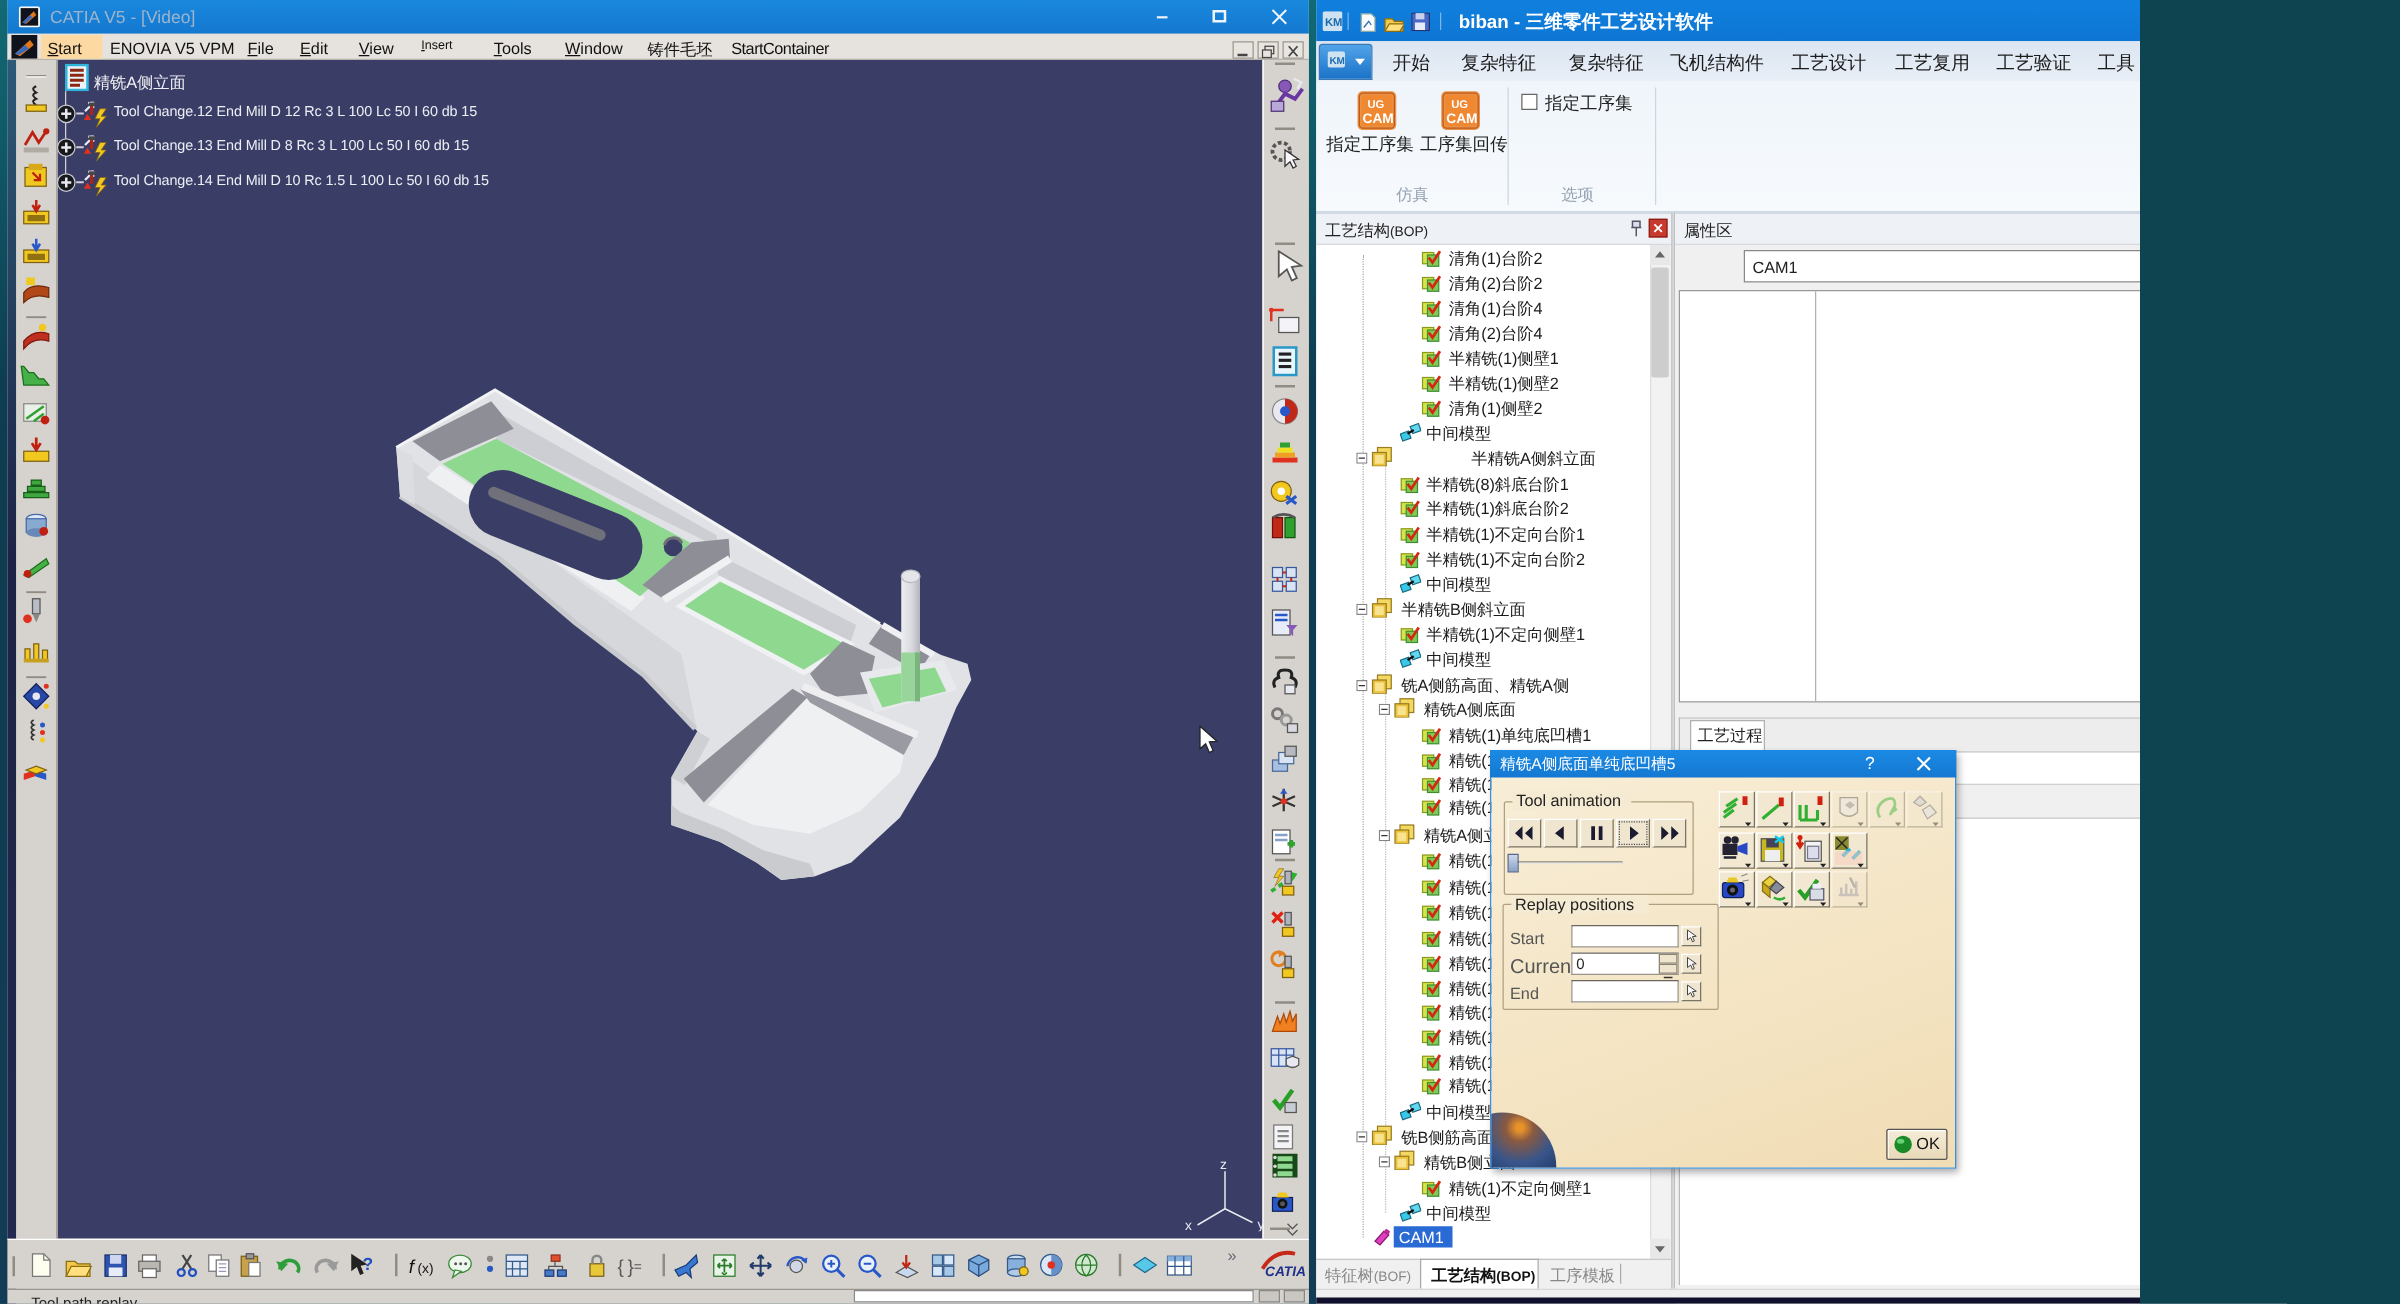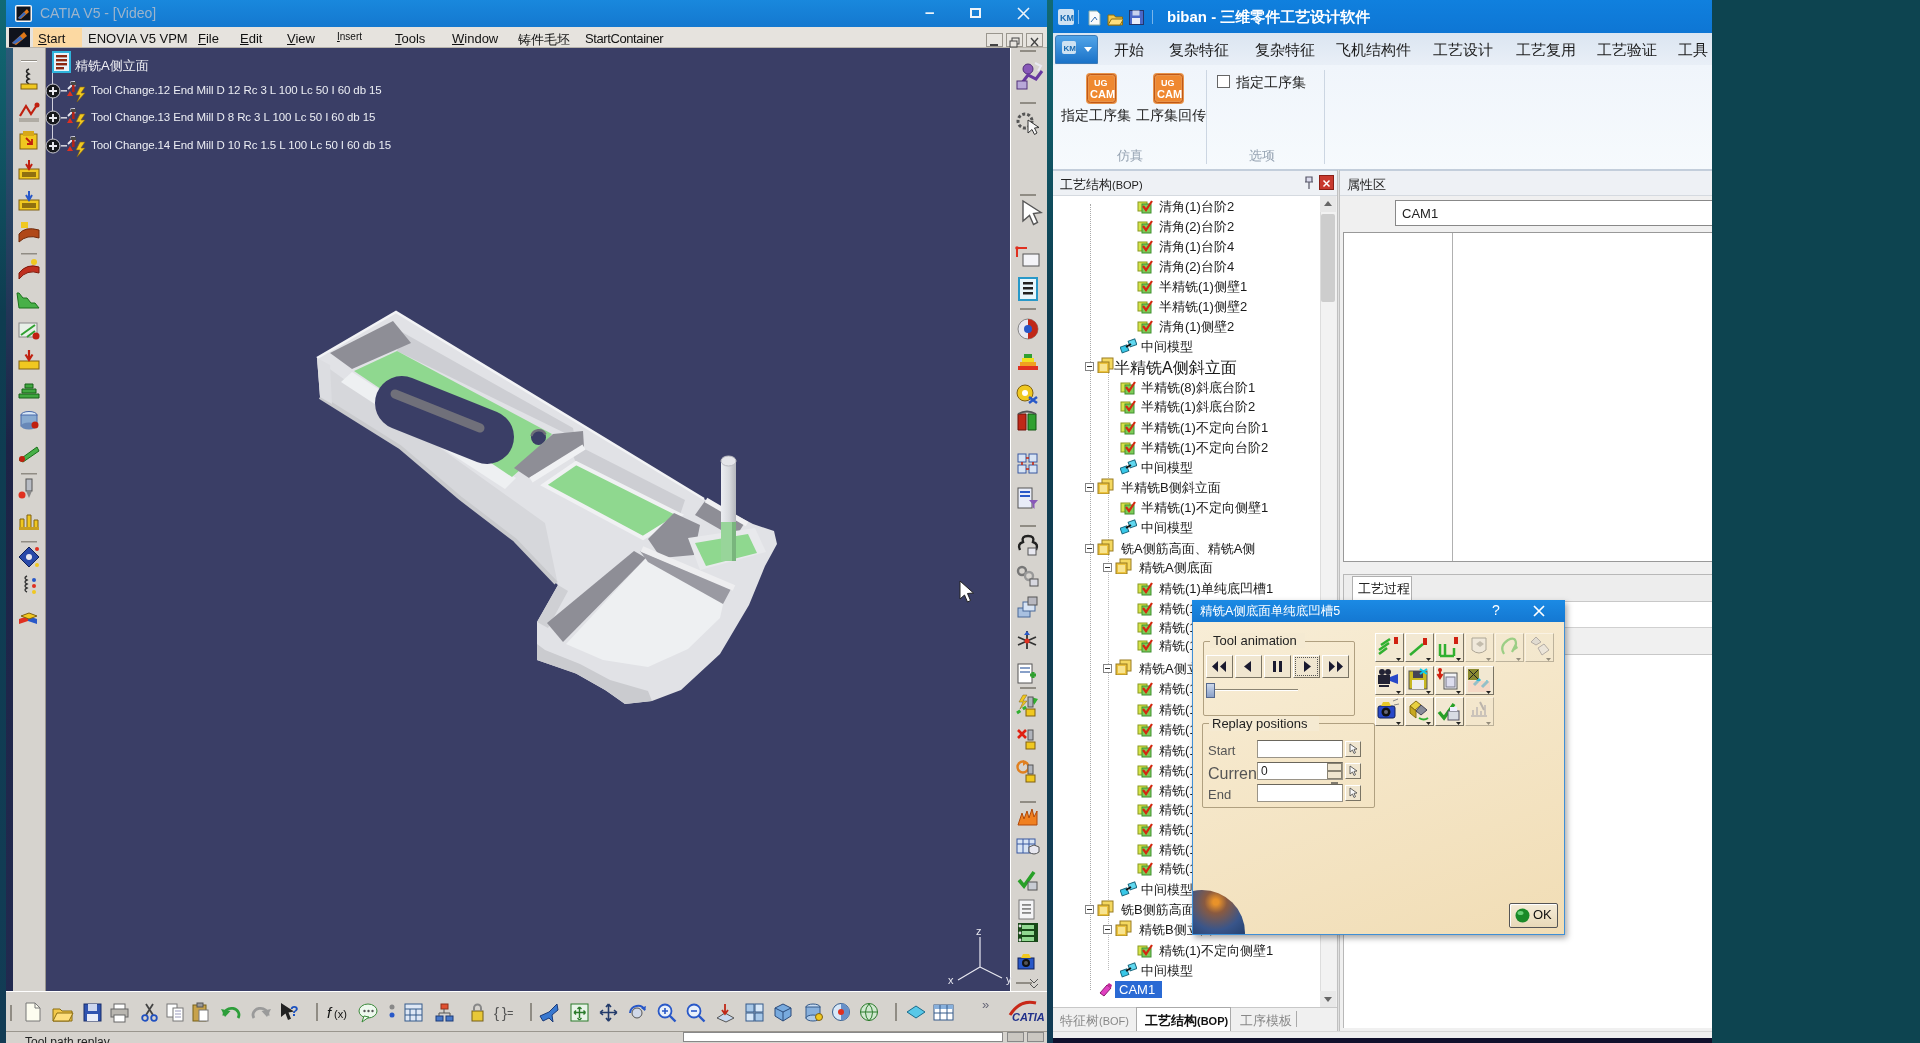--- a/index.html
+++ b/index.html
@@ -693,21 +693,21 @@
         <path d="M2 4.5 h5" stroke="#333"></path>
       </svg>
     </div>
 <div class="a" style="left:1097px;top:356px;width:18px;height:17px">
       <svg width="18" height="16" style="position:absolute;left:0;top:1">
         <rect x="5" y="1" width="11" height="11" fill="#f4d860" stroke="#9a7d20"></rect>
         <rect x="1" y="5" width="11" height="11" fill="#ecc23c" stroke="#9a7d20"></rect>
         <rect x="3" y="7" width="7" height="7" fill="#f8e490"></rect>
       </svg>
     </div>
-<div class="a tx" style="left:1114px;top:358px;font-size:16px;color:#1a1a1a;">半精铣A侧斜立面</div>
+<div class="a tx" style="left:1177px;top:358px;font-size:13px;color:#1a1a1a;">半精铣A侧斜立面</div>
 <div class="a" style="left:1120px;top:377px;width:18px;height:17px">
       <svg width="17" height="16" style="position:absolute;left:0;top:2">
         <rect x="1" y="4" width="9" height="9" fill="#d6e44a" stroke="#8a9a20"></rect>
         <rect x="5" y="6" width="9" height="9" fill="#7ecb58" stroke="#3f8f2f"></rect>
         <path d="M6 8 l3 4 6 -9" stroke="#d42810" stroke-width="2.2" fill="none"></path>
       </svg>
     </div>
 <div class="a tx" style="left:1141px;top:379px;font-size:13px;color:#1a1a1a;">半精铣(8)斜底台阶1</div>
 <div class="a" style="left:1120px;top:396px;width:18px;height:17px">
       <svg width="17" height="16" style="position:absolute;left:0;top:2">

